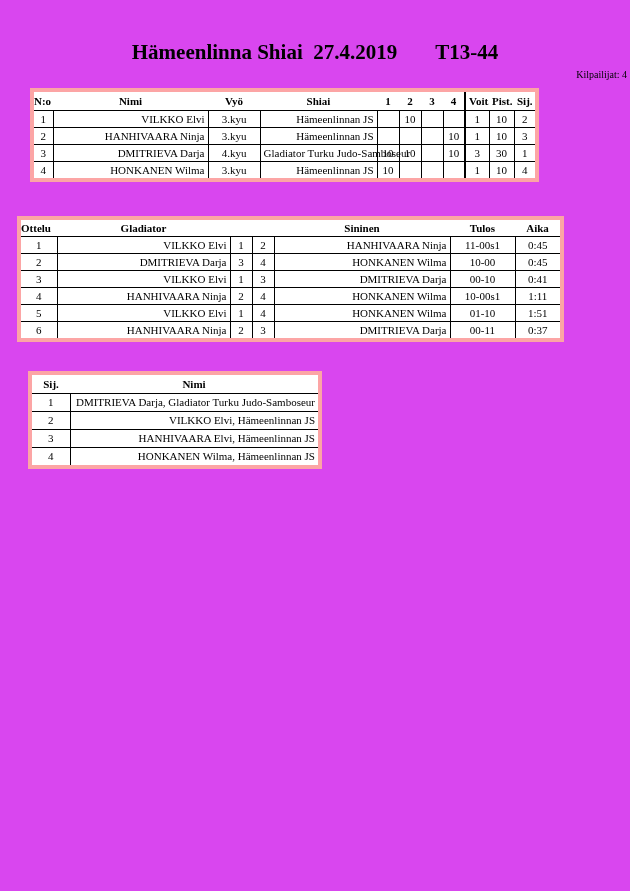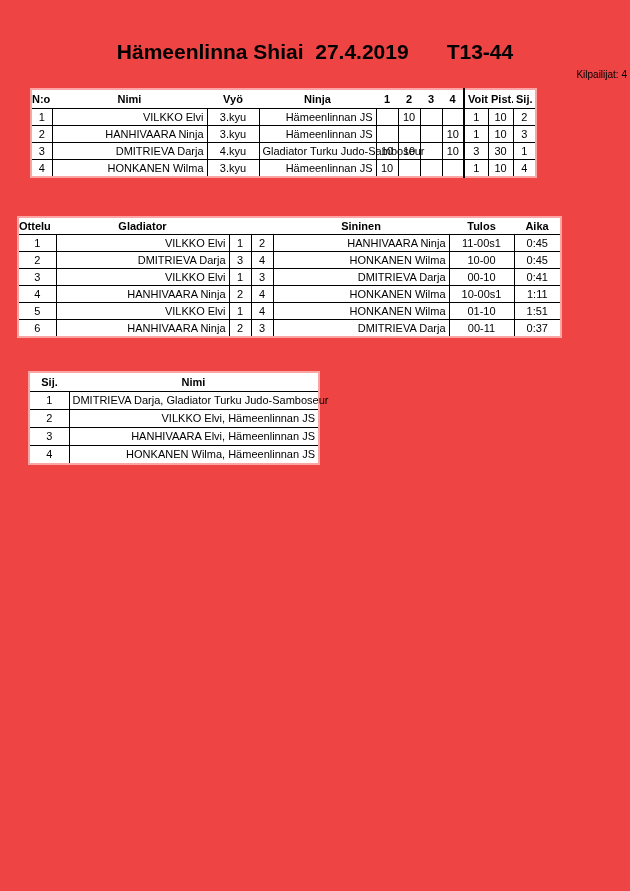--- a/index.html
+++ b/index.html
@@ -1,28 +1,28 @@
 <!DOCTYPE html>
 <html><head>
 <meta charset="utf-8">
 <style>
   html,body{margin:0;padding:0;background:#fff;}
-  .page{position:relative;width:630px;height:891px;background:#ef4444;overflow:hidden;
-        font-family:Liberation Sans, sans-serif;color:#000;}
+  .page{position:relative;width:630px;height:891px;background:#d946ef;overflow:hidden;
+        font-family:Liberation Serif, serif;color:#000;}
   .title-row{position:absolute;top:40px;left:0;width:100%;text-align:center;
              font-size:21px;font-weight:bold;white-space:pre;}
   .title-class{display:inline-block;margin-left:38px;}
   .sec-heading{position:absolute;font-size:12px;font-weight:bold;text-align:center;}
   #kilp-heading{top:66px;left:30px;width:436px;}
   #ottelut-heading{top:196px;left:17px;width:543px;}
   #tulokset-heading{top:351px;left:28px;width:290px;}
   #kilp-count{position:absolute;top:69px;right:3px;font-size:10px;}
 
   table{position:absolute;border-collapse:collapse;table-layout:fixed;background:#fff;
-        border:2px solid #fca5a5;}
+        border:4px solid #fca5a5;}
   td,th{border:1px solid #000;padding:0 3px;font-size:11px;overflow:hidden;
         white-space:nowrap;height:16px;line-height:16px;}
   th{border-left:none;border-right:none;font-weight:bold;height:18px;line-height:18px;}
   .c{text-align:center;}
   .l{text-align:right;}
   .flush{padding-left:0;text-align:left;}
   .ovf{overflow:visible;}
   td.thickL{border-left:2px solid #000;}
   th.thickL{border-left:2px solid #000;}
 
@@ -53,21 +53,21 @@
         <col style="width:22px">
       <col style="width:24px">
         <col style="width:25px">
         <col style="width:23px">
     </colgroup>
     <tbody>
         <tr>
       <th class="flush">N:o</th>
       <th class="c">Nimi</th>
       <th class="c">Vyö</th>
-      <th class="c">Ninja</th>
+      <th class="c">Shiai</th>
       <th class="c">1</th>
       <th class="c">2</th>
       <th class="c">3</th>
       <th class="c">4</th>
       <th class="c thickL">Voit.</th>
       <th class="c">Pist.</th>
       <th class="c">Sij.</th>
     </tr>
     <tr>
       <td class="c">1</td>

